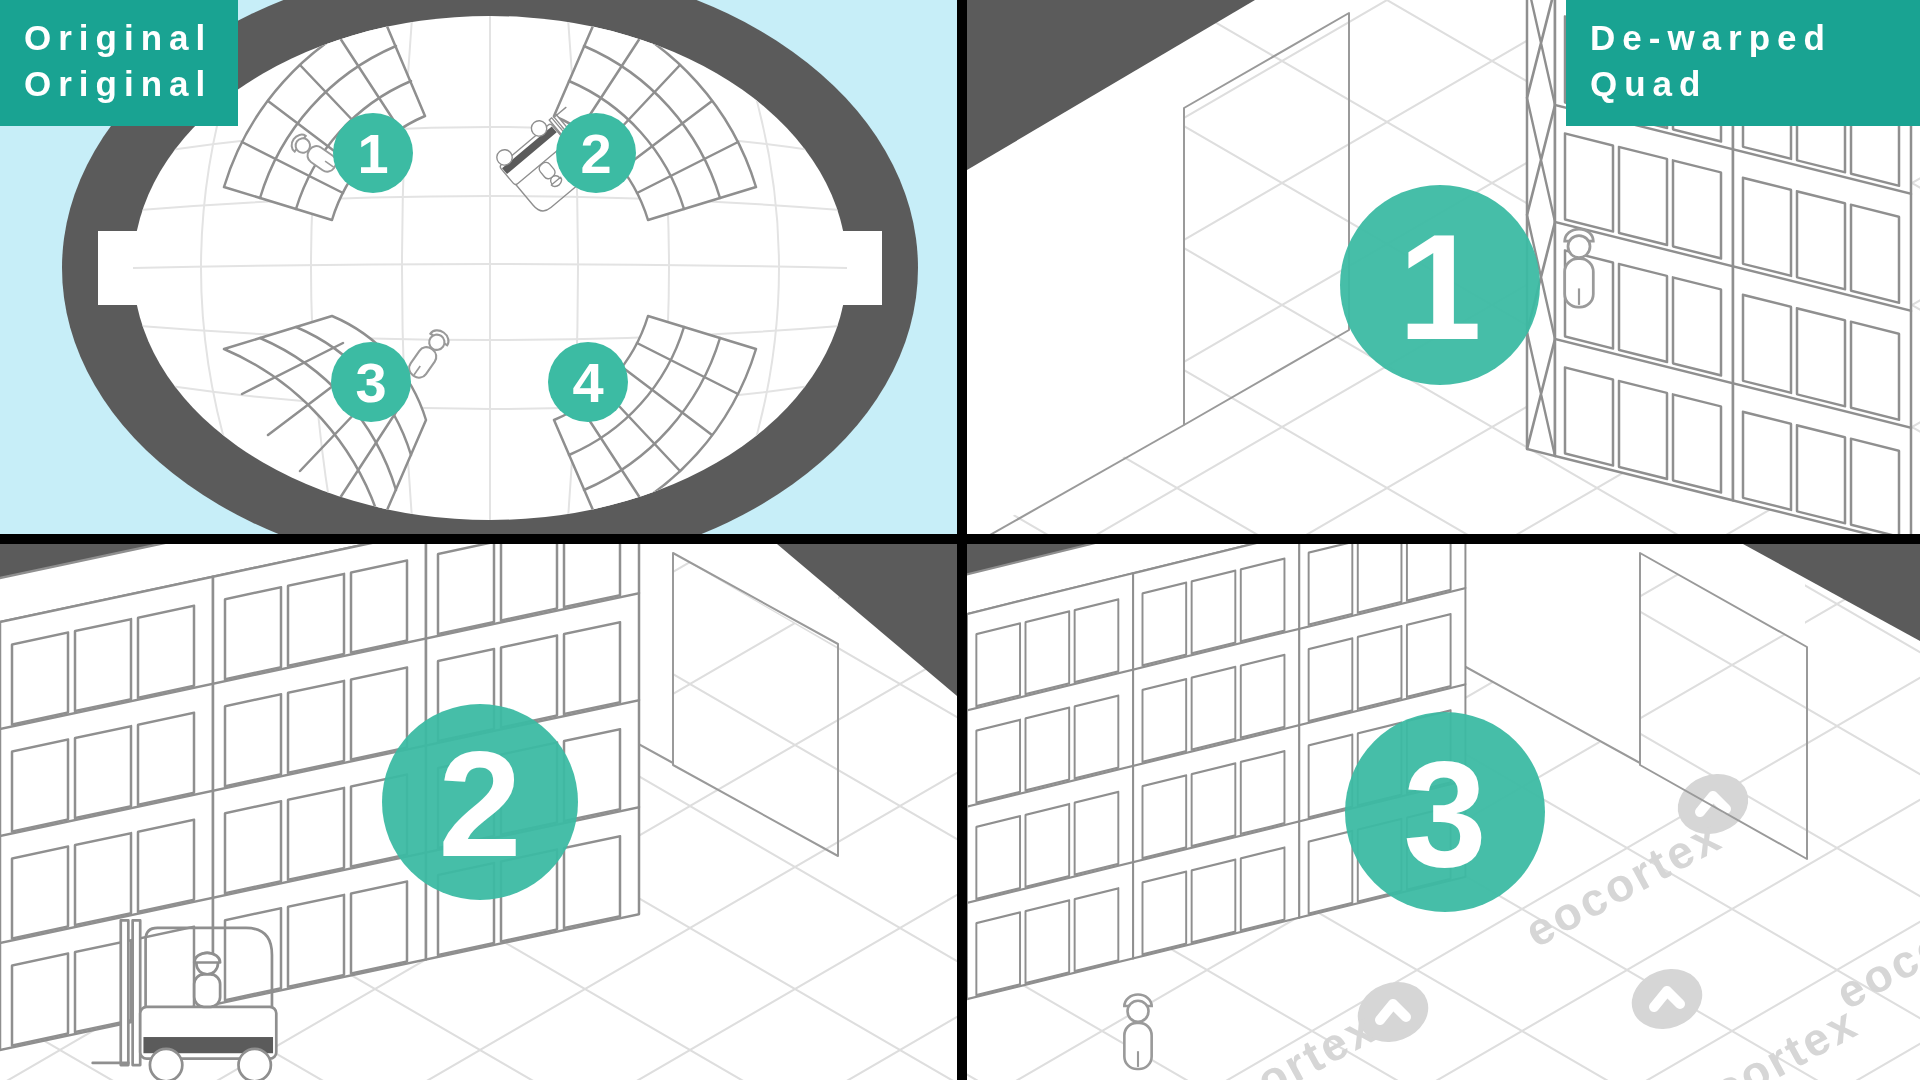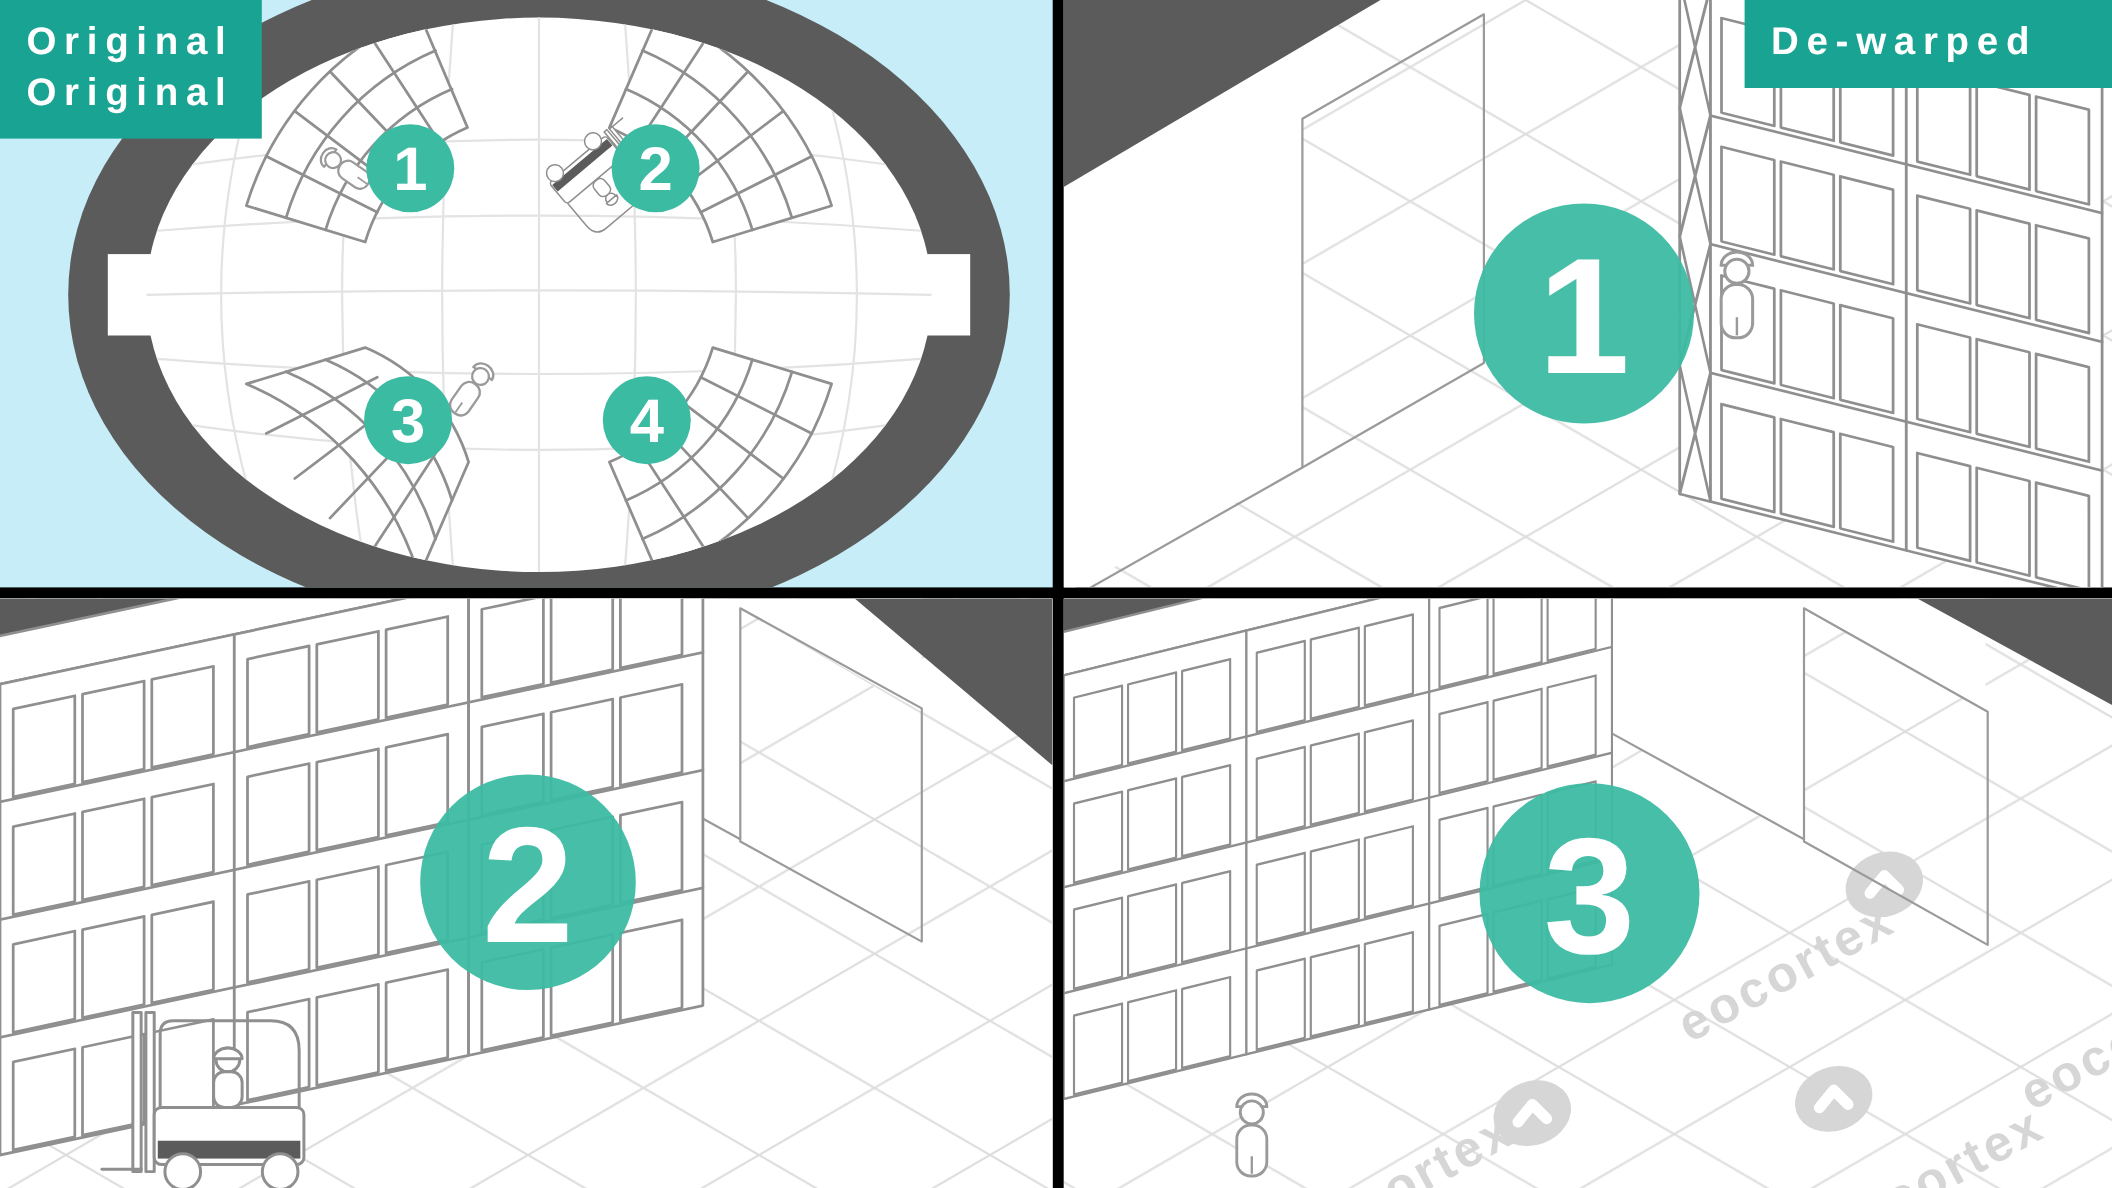--- a/index.html
+++ b/index.html
@@ -11,21 +11,21 @@
   }
   .panel{position:relative;overflow:hidden;background:#fff;}
   .panel svg{display:block;}
   .panel-fisheye{background:#C7EEF8;}
   .corner-label{
     position:absolute;top:0;z-index:5;background:#19A392;color:#fff;
     font-weight:700;font-size:35px;line-height:1.32;letter-spacing:7px;
     padding:15px 26px 19px 24px;
   }
   .label-tl{left:0;}
-  .label-tr{right:0;min-width:262px;padding-right:48px;}
+  .label-tr{right:0;min-width:262px;padding-right:68px;}
   .corner-label .line{display:block;white-space:nowrap;}
   
   .ln{stroke:#8f8f8f;fill:none;stroke-width:2.5;stroke-linecap:round;stroke-linejoin:round;}
   .lnthin{stroke:#9a9a9a;fill:none;stroke-width:2;stroke-linejoin:round;}
   .white{fill:#ffffff;}
   .dark{fill:#5B5B5B;}
   .numbig{font-family:"Liberation Sans",sans-serif;font-weight:700;fill:#fff;text-anchor:middle;}
   .wmtext{font-family:"Liberation Sans",sans-serif;font-weight:700;font-size:46px;letter-spacing:3px;fill:#D6D6D6;text-anchor:middle;}
 </style>
 </head>
@@ -196,20 +196,21 @@
           <use href="#personTR"></use>
         </g>
 
       <g>
         <circle cx="473" cy="285" r="100" fill="#3CBBA3" fill-opacity="0.95"></circle>
         <text x="473" y="285" dy="0.36em" class="numbig" font-size="150">1</text>
       </g>
     </svg>
     <div class="corner-label label-tr">
       <span class="line">De-warped</span>
+      <span class="line">Quad</span>
     </div>
   </div>
 
   <div class="panel">
     <svg width="957" height="536" viewBox="0 0 957 536">
       <defs>
         <pattern id="gridBL" width="210" height="122" patternUnits="userSpaceOnUse" patternTransform="translate(60,18)">
           <path d="M0,0 L210,122 M210,0 L0,122" stroke="#dedede" stroke-width="2" fill="none"></path>
         </pattern>
         <g id="rowBL">

